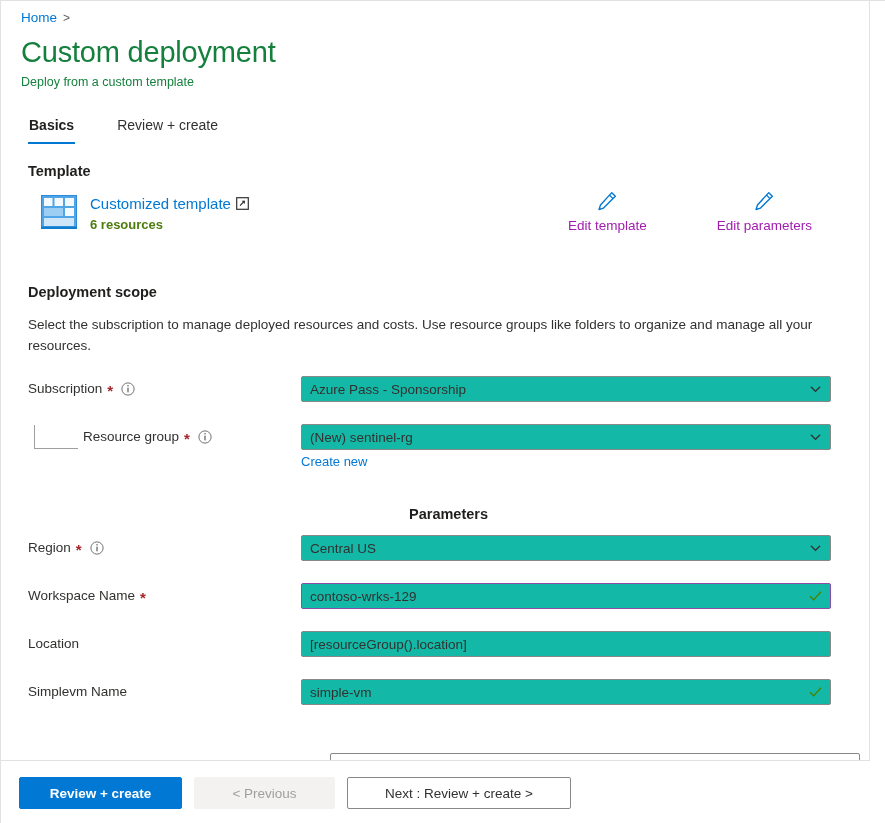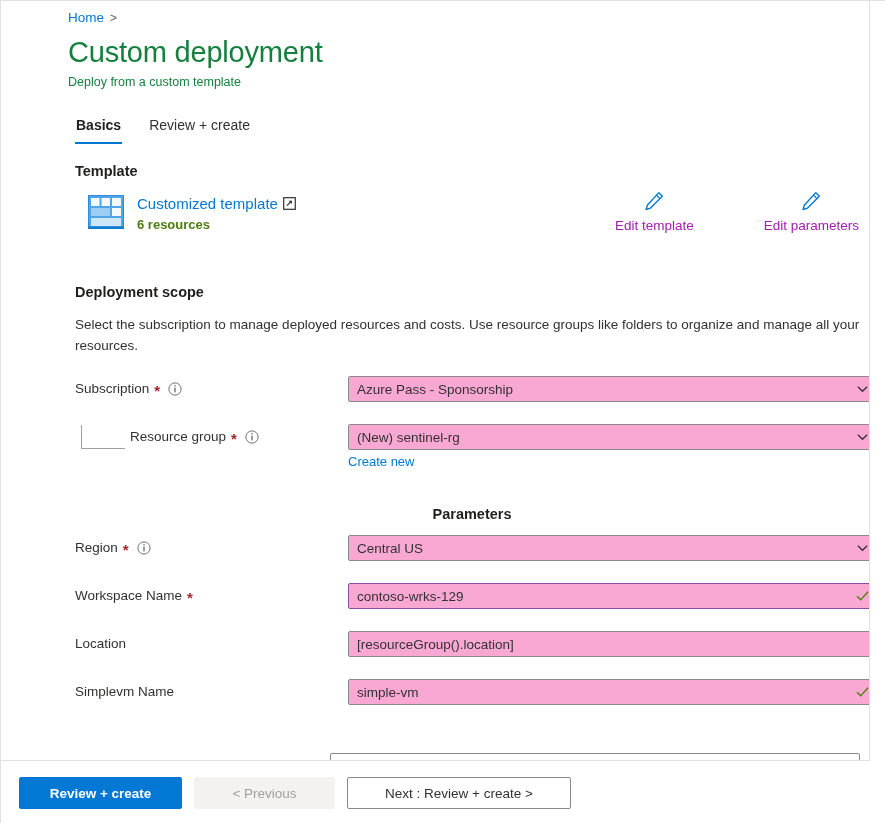--- a/index.html
+++ b/index.html
@@ -44,21 +44,20 @@
     top: 1px;
     width: 869px;
     height: 760px;
     overflow: hidden;
     border-right: 1px solid #e1e1e1;
     border-bottom: 1px solid #e1e1e1;
     background: #ffffff;
   }
   .content-inner {
     padding: 0 0 12px 0;
-    margin-left: 47px;
   }
 
   
   .breadcrumb {
     margin: 8px 0 0 20px;
     font-size: 13px;
     line-height: 18px;
     display: flex;
     align-items: center;
     gap: 6px;
@@ -88,21 +87,21 @@
     margin: 4px 0 0 20px;
     font-size: 12.5px;
     line-height: 17px;
     color: #15803d;
   }
 
   
   .tabs {
     margin: 25px 0 0 27px;
     display: flex;
-    gap: 26px;
+    gap: 41px;
     align-items: flex-end;
   }
   .tab {
     position: relative;
     padding: 0 1px 9px 1px;
     font-size: 14px;
     line-height: 19px;
     color: #323130;
     cursor: pointer;
     background: none;
@@ -246,21 +245,21 @@
   .field-control {
     width: 530px;
     flex: none;
   }
 
   .ctrl {
     position: relative;
     width: 530px;
     height: 26px;
     border: 1px solid #8a8886;
-    background: #f9a8d4;
+    background: #14b8a6;
     border-radius: 2px;
     display: flex;
     align-items: center;
     padding: 0 30px 0 8px;
     font-size: 13.5px;
     color: #323130;
     cursor: pointer;
     overflow: hidden;
     white-space: nowrap;
   }

